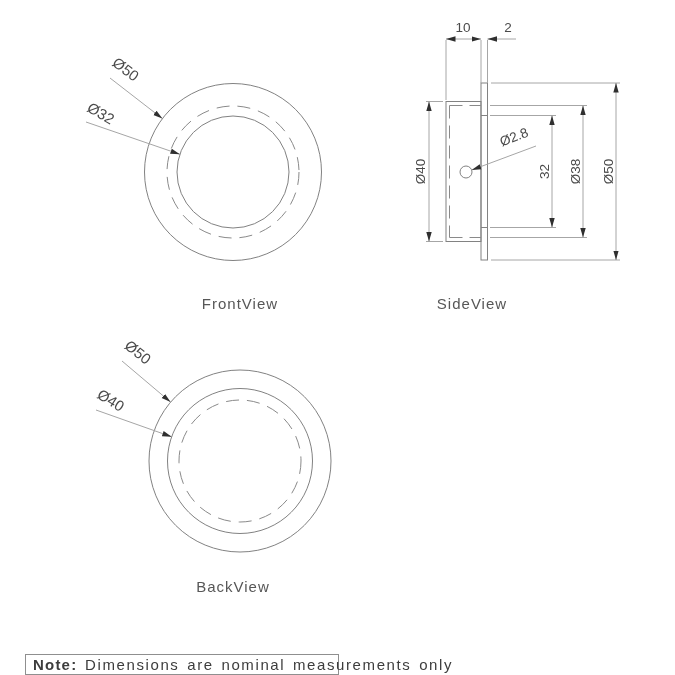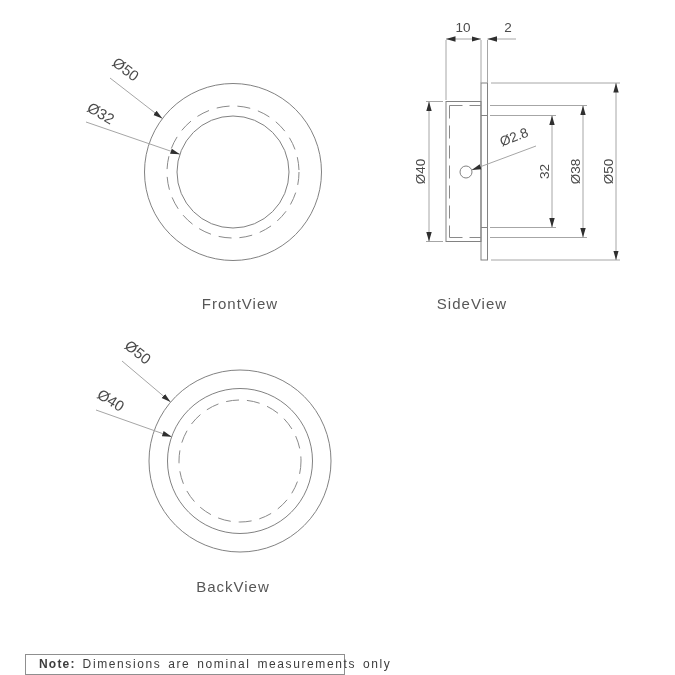--- a/index.html
+++ b/index.html
@@ -9,22 +9,22 @@
   .obj{stroke:#828282;stroke-width:1;fill:none;}
   .hid{stroke:#8a8a8a;stroke-width:1;fill:none;stroke-dasharray:13 7;}
   .hidc{stroke:#8a8a8a;stroke-width:1;fill:none;stroke-dasharray:13 8;}
   .dim{stroke:#a6a6a6;stroke-width:1;fill:none;}
   .arrowhead{fill:#2f2f2f;stroke:none;}
   .dimtext{font-size:13.5px;fill:#4a4a4a;}
   .biglabel{font-size:15px;fill:#4a4a4a;}
   .caption{font-size:15px;fill:#575757;letter-spacing:1px;}
   .note-box{position:absolute;left:25px;top:654px;width:305px;height:19px;
             border:1px solid #8f8f8f;background:#ffffff;
-            font-size:12px;color:#3d3d3d;line-height:19px;
-            padding-left:13px;letter-spacing:1.6px;word-spacing:2px;white-space:nowrap;text-align:center;}
+            font-size:15px;color:#3d3d3d;line-height:19px;
+            padding-left:7px;letter-spacing:1.6px;word-spacing:2px;white-space:nowrap;text-align:center;}
   .note-box b{letter-spacing:1.2px;}
 </style>
 </head>
 <body>
 
 <div class="page">
 
 <svg width="675" height="675" viewBox="0 0 675 675">
   <defs>
     <marker id="arw" markerUnits="userSpaceOnUse" markerWidth="10" markerHeight="7" refX="9.5" refY="3.5" orient="auto-start-reverse">

